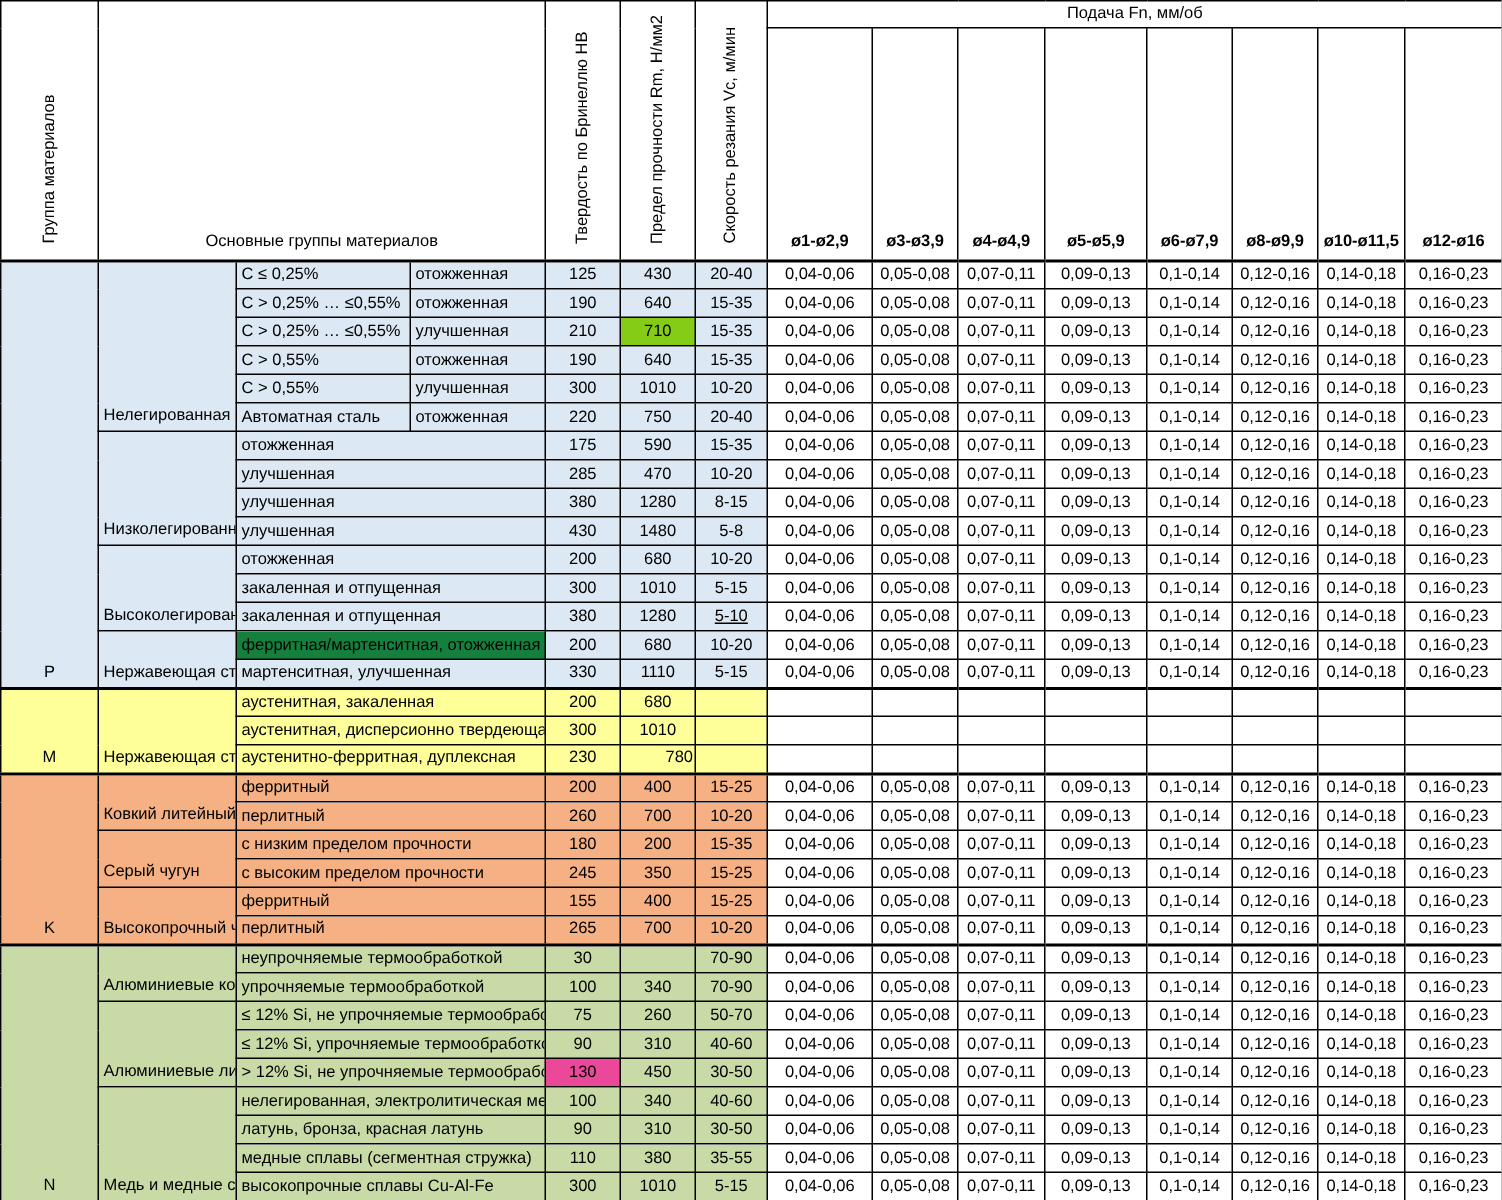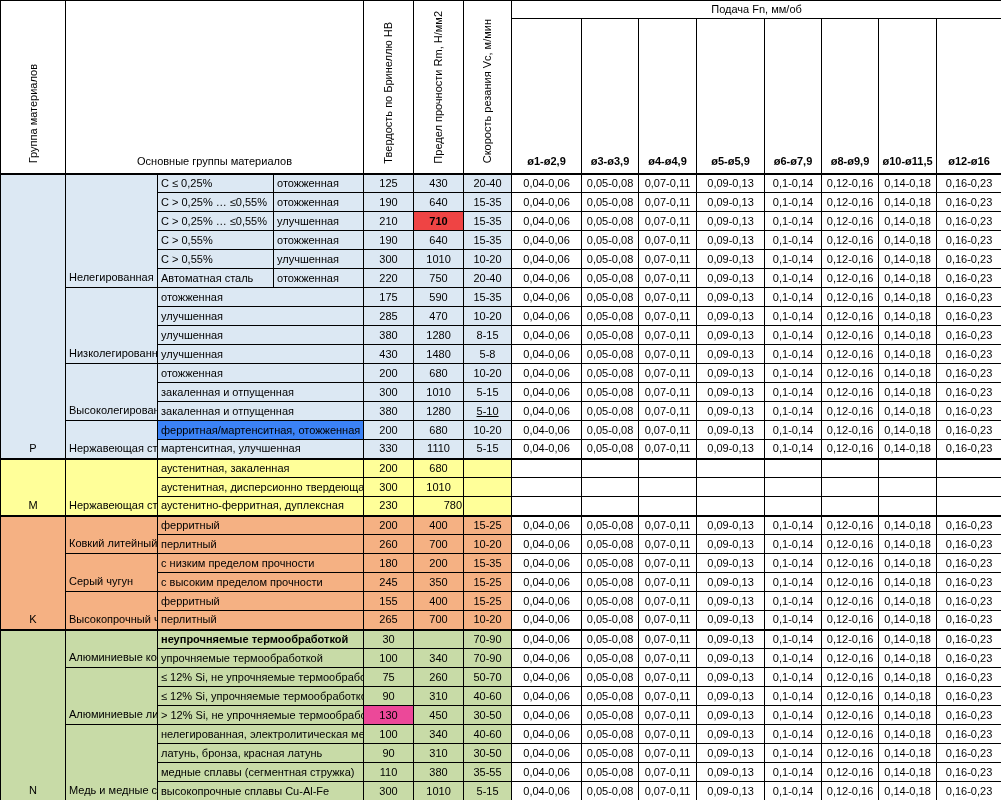--- a/index.html
+++ b/index.html
@@ -125,21 +125,21 @@
         <td class="num-cell feed-cell">0,09-0,13</td>
         <td class="num-cell feed-cell">0,1-0,14</td>
         <td class="num-cell feed-cell">0,12-0,16</td>
         <td class="num-cell feed-cell">0,14-0,18</td>
         <td class="num-cell feed-cell">0,16-0,23</td>
       </tr>
       <tr>
         <td class="text-cell" style="background-color: rgb(220, 232, 243);">C &gt; 0,25% … ≤0,55%</td>
         <td class="text-cell" style="background-color: rgb(220, 232, 243);">улучшенная</td>
         <td class="num-cell" style="background-color: rgb(220, 232, 243);">210</td>
-        <td class="num-cell" style="background-color: #ef4444; font-weight: bold;">710</td>
+        <td class="num-cell" style="background-color: #84cc16;">710</td>
         <td class="num-cell" style="background-color: rgb(220, 232, 243);">15-35</td>
         <td class="num-cell feed-cell">0,04-0,06</td>
         <td class="num-cell feed-cell">0,05-0,08</td>
         <td class="num-cell feed-cell">0,07-0,11</td>
         <td class="num-cell feed-cell">0,09-0,13</td>
         <td class="num-cell feed-cell">0,1-0,14</td>
         <td class="num-cell feed-cell">0,12-0,16</td>
         <td class="num-cell feed-cell">0,14-0,18</td>
         <td class="num-cell feed-cell">0,16-0,23</td>
       </tr>
@@ -283,21 +283,21 @@
         <td class="num-cell feed-cell">0,05-0,08</td>
         <td class="num-cell feed-cell">0,07-0,11</td>
         <td class="num-cell feed-cell">0,09-0,13</td>
         <td class="num-cell feed-cell">0,1-0,14</td>
         <td class="num-cell feed-cell">0,12-0,16</td>
         <td class="num-cell feed-cell">0,14-0,18</td>
         <td class="num-cell feed-cell">0,16-0,23</td>
       </tr>
       <tr>
         <td class="main-cell" rowspan="2" style="background-color: rgb(220, 232, 243);">Нержавеющая сталь</td>
-        <td class="text-cell" colspan="2" style="background-color: #3b82f6;">ферритная/мартенситная, отожженная</td>
+        <td class="text-cell" colspan="2" style="background-color: #15803d;">ферритная/мартенситная, отожженная</td>
         <td class="num-cell" style="background-color: rgb(220, 232, 243);">200</td>
         <td class="num-cell" style="background-color: rgb(220, 232, 243);">680</td>
         <td class="num-cell" style="background-color: rgb(220, 232, 243);">10-20</td>
         <td class="num-cell feed-cell">0,04-0,06</td>
         <td class="num-cell feed-cell">0,05-0,08</td>
         <td class="num-cell feed-cell">0,07-0,11</td>
         <td class="num-cell feed-cell">0,09-0,13</td>
         <td class="num-cell feed-cell">0,1-0,14</td>
         <td class="num-cell feed-cell">0,12-0,16</td>
         <td class="num-cell feed-cell">0,14-0,18</td>
@@ -445,21 +445,21 @@
         <td class="num-cell feed-cell">0,07-0,11</td>
         <td class="num-cell feed-cell">0,09-0,13</td>
         <td class="num-cell feed-cell">0,1-0,14</td>
         <td class="num-cell feed-cell">0,12-0,16</td>
         <td class="num-cell feed-cell">0,14-0,18</td>
         <td class="num-cell feed-cell">0,16-0,23</td>
       </tr>
       <tr class="group-start">
         <td class="group-cell" rowspan="9" style="background-color: rgb(200, 219, 167);">N</td>
         <td class="main-cell" rowspan="2" style="background-color: rgb(200, 219, 167);">Алюминиевые кованые сплавы</td>
-        <td class="text-cell" colspan="2" style="background-color: rgb(200, 219, 167); font-weight: bold;">неупрочняемые термообработкой</td>
+        <td class="text-cell" colspan="2" style="background-color: rgb(200, 219, 167);">неупрочняемые термообработкой</td>
         <td class="num-cell" style="background-color: rgb(200, 219, 167);">30</td>
         <td class="num-cell" style="background-color: rgb(200, 219, 167);"></td>
         <td class="num-cell" style="background-color: rgb(200, 219, 167);">70-90</td>
         <td class="num-cell feed-cell">0,04-0,06</td>
         <td class="num-cell feed-cell">0,05-0,08</td>
         <td class="num-cell feed-cell">0,07-0,11</td>
         <td class="num-cell feed-cell">0,09-0,13</td>
         <td class="num-cell feed-cell">0,1-0,14</td>
         <td class="num-cell feed-cell">0,12-0,16</td>
         <td class="num-cell feed-cell">0,14-0,18</td>

